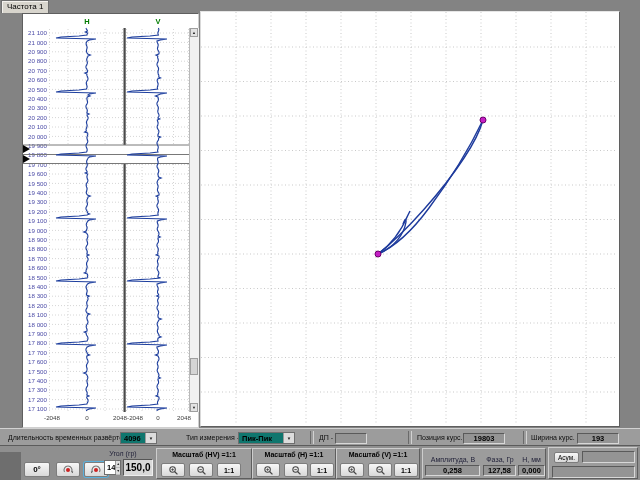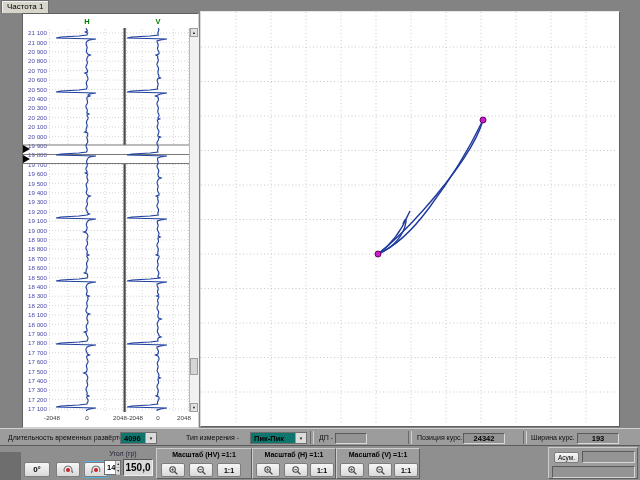--- a/index.html
+++ b/index.html
@@ -240,30 +240,30 @@
       </svg>
   </div>
 
   <div class="bar1">
     <span class="lbl" style="left:8px">Длительность временных развёрток -</span>
     <div class="combo" style="left:120px;width:37px">
       <span class="val">4096</span>
       <span class="carr">▼</span>
     </div>
     <span class="lbl" style="left:186px">Тип измерения -</span>
-    <div class="combo" style="left:250px;width:57px">
+    <div class="combo" style="left:238px;width:57px">
       <span class="val">Пик-Пик</span>
       <span class="carr">▼</span>
     </div>
     <div class="groove" style="left:310px"></div>
     <span class="lbl" style="left:319px">ДП -</span>
     <div class="field" style="left:335px;top:4px;width:32px;height:11px"></div>
     <div class="groove" style="left:408px"></div>
     <span class="lbl" style="left:417px">Позиция курс. -</span>
-    <div class="field" style="left:463px;top:4px;width:42px;height:11px">24342</div>
+    <div class="field" style="left:463px;top:4px;width:42px;height:11px">19803</div>
     <div class="groove" style="left:523px"></div>
     <span class="lbl" style="left:531px">Ширина курс. -</span>
     <div class="field" style="left:577px;top:4px;width:42px;height:11px">193</div>
   </div>
 
   <div class="bar2">
     <div class="dark-corner"></div>
 
     <div class="btn" style="left:24px;top:16px;width:26px;height:15px;font-size:8px">0°</div>
     <div class="btn" style="left:56px;top:16px;width:24px;height:15px">
@@ -344,20 +344,28 @@
       <div class="btn" style="left:31px;top:14px;width:24px;height:14px">
         <svg width="11" height="11" viewBox="0 0 12 12">
           <circle cx="5" cy="5" r="3" fill="none" stroke="#444" stroke-width="1.1"></circle>
           <line x1="7.4" y1="7.4" x2="10.3" y2="10.3" stroke="#444" stroke-width="1.3"></line>
           <line x1="3.6" y1="5" x2="6.4" y2="5" stroke="#444" stroke-width="0.9"></line>
         </svg>
       </div>
       <div class="btn" style="left:57px;top:14px;width:24px;height:14px">1:1</div>
     </div>
 
+    <div class="grp" style="left:422px;top:2px;width:124px;height:31px">
+      <div class="ro-lbl" style="left:2px;width:56px">Амплитуда, В</div>
+      <div class="ro-lbl" style="left:60px;width:34px">Фаза, Гр</div>
+      <div class="ro-lbl" style="left:95px;width:27px">Н, мм</div>
+      <div class="field ro-field" style="left:2px;width:55px">0,258</div>
+      <div class="field ro-field" style="left:60px;width:33px">127,58</div>
+      <div class="field ro-field" style="left:95px;width:27px">0,000</div>
+    </div>
 
     <div class="grp" style="left:548px;top:1px;width:90px;height:32px">
       <div class="btn" style="left:5px;top:4px;width:25px;height:11px;font-size:6.5px;font-weight:normal">Асум.</div>
       <div class="field" style="left:33px;top:3px;width:53px;height:12px"></div>
       <div class="field" style="left:3px;top:18px;width:83px;height:12px"></div>
     </div>
   </div>
 </div>
 
 </body></html>

